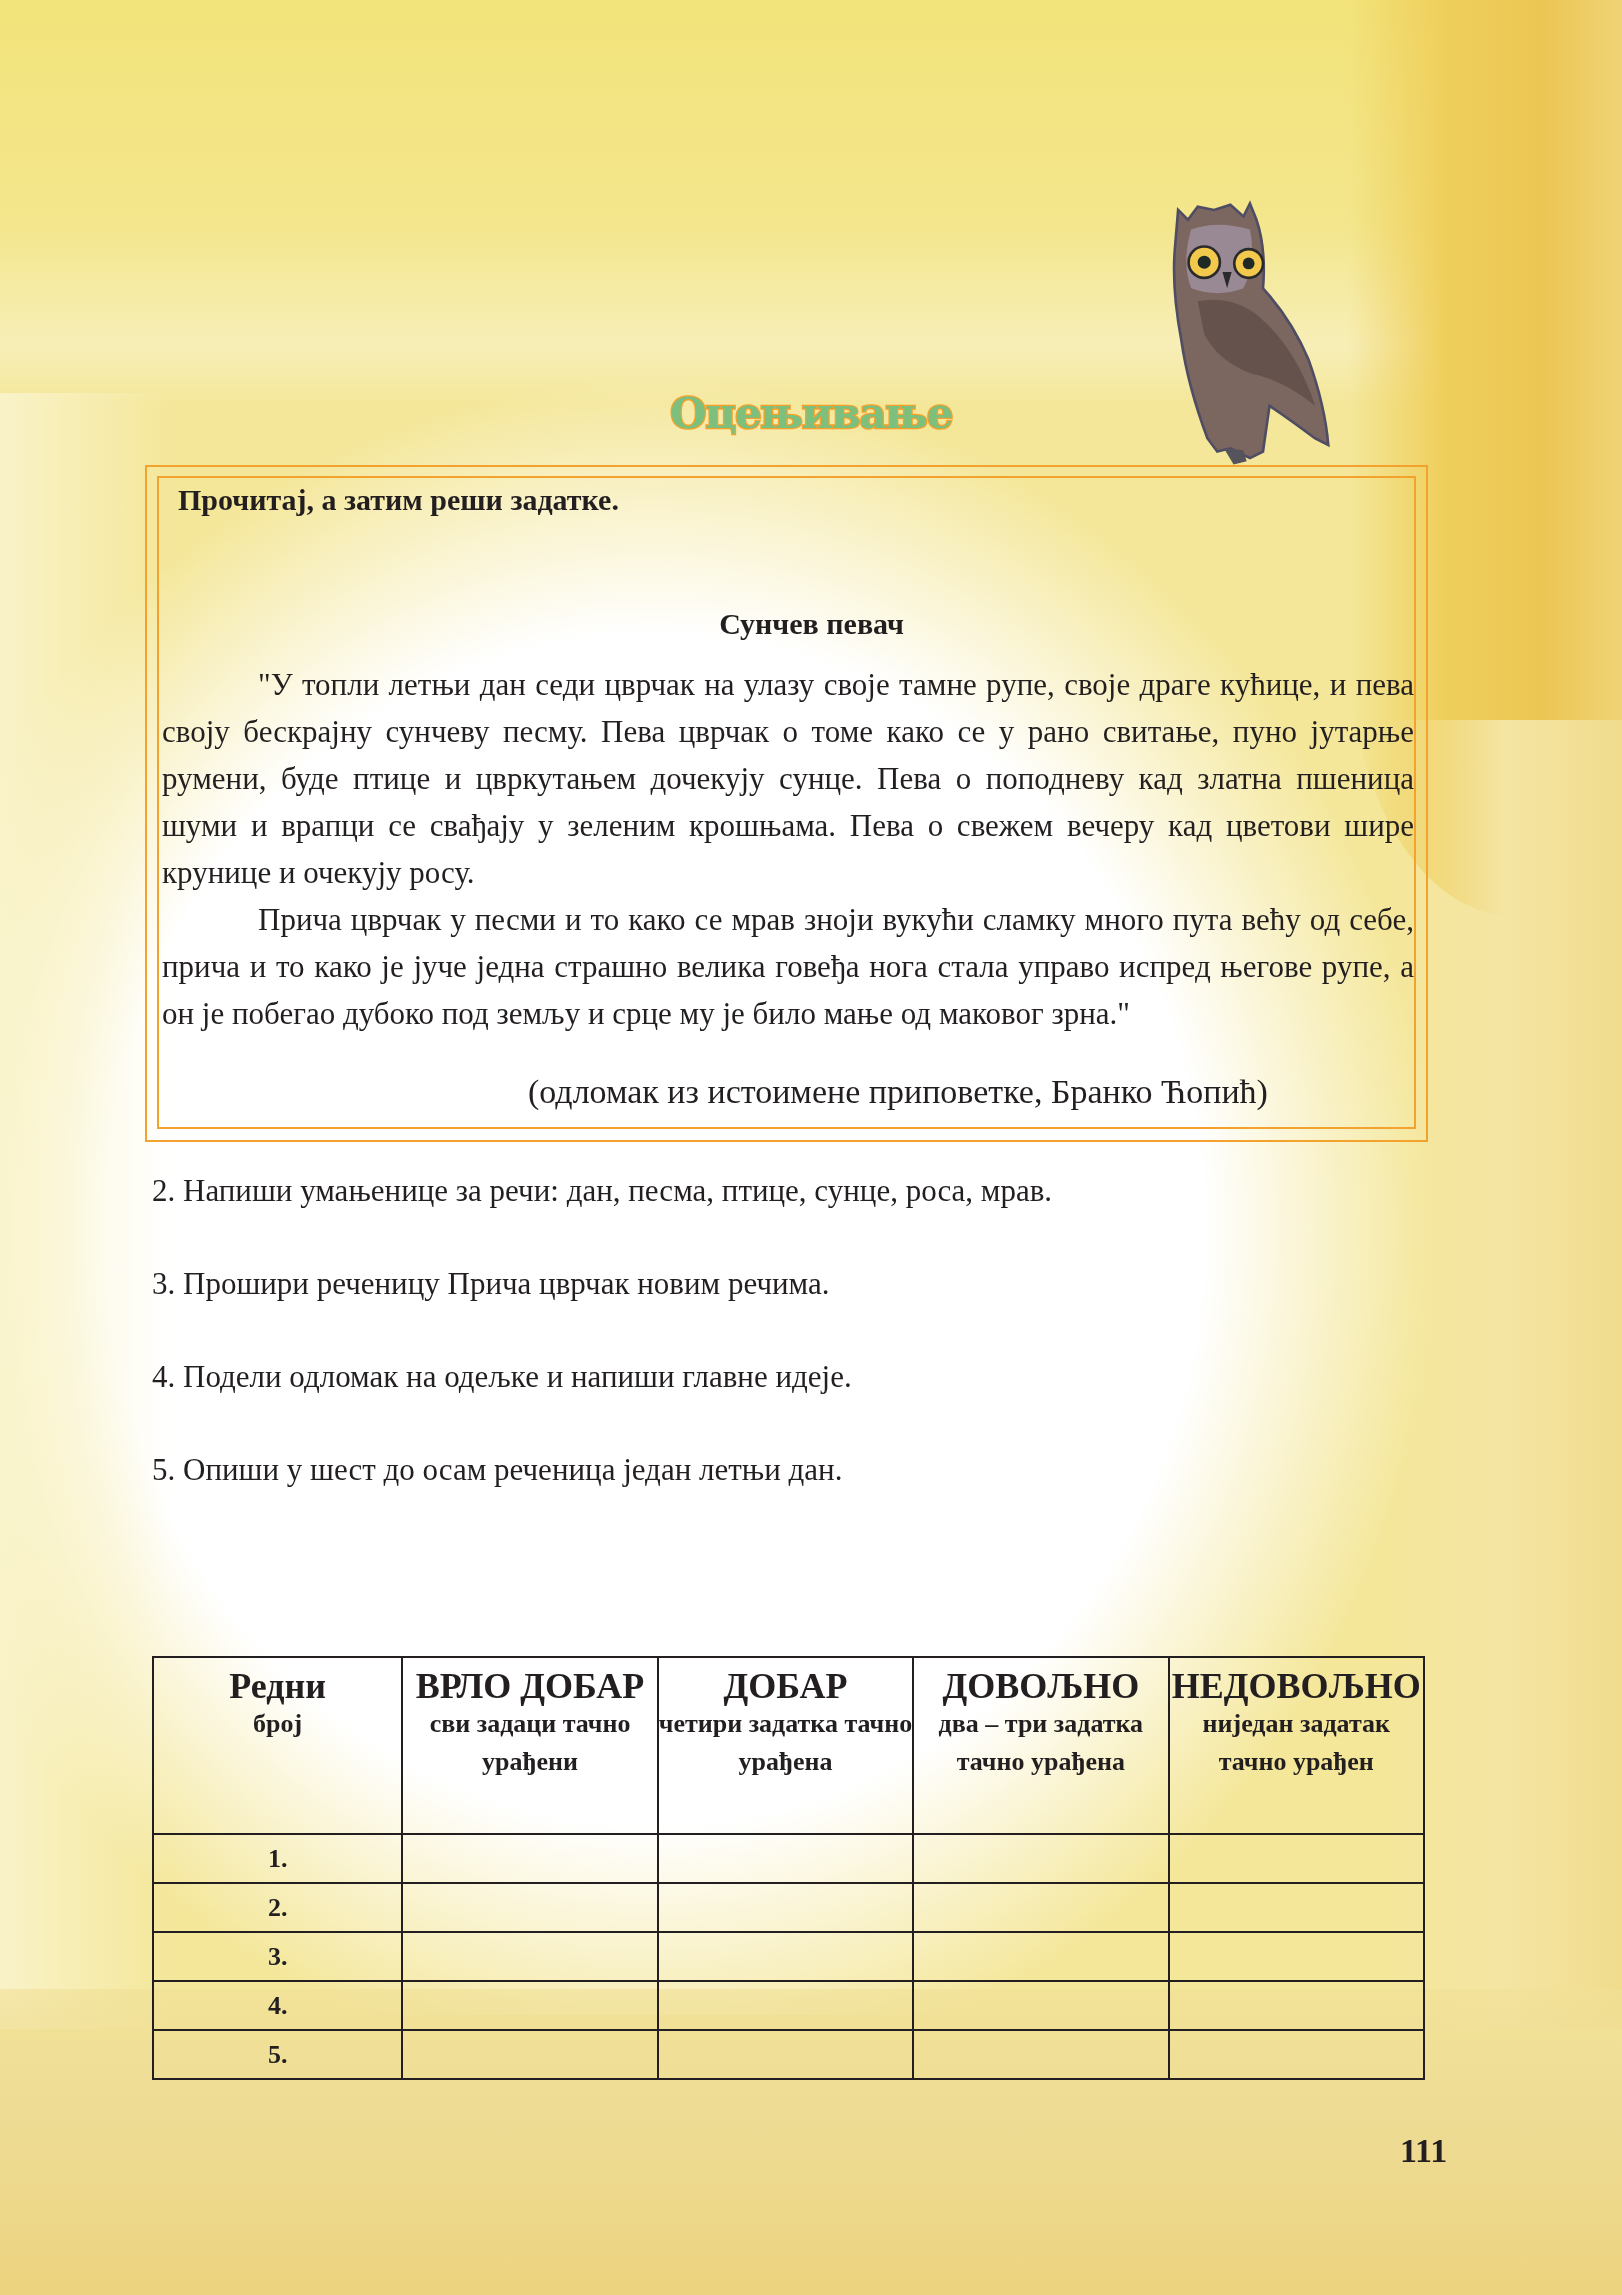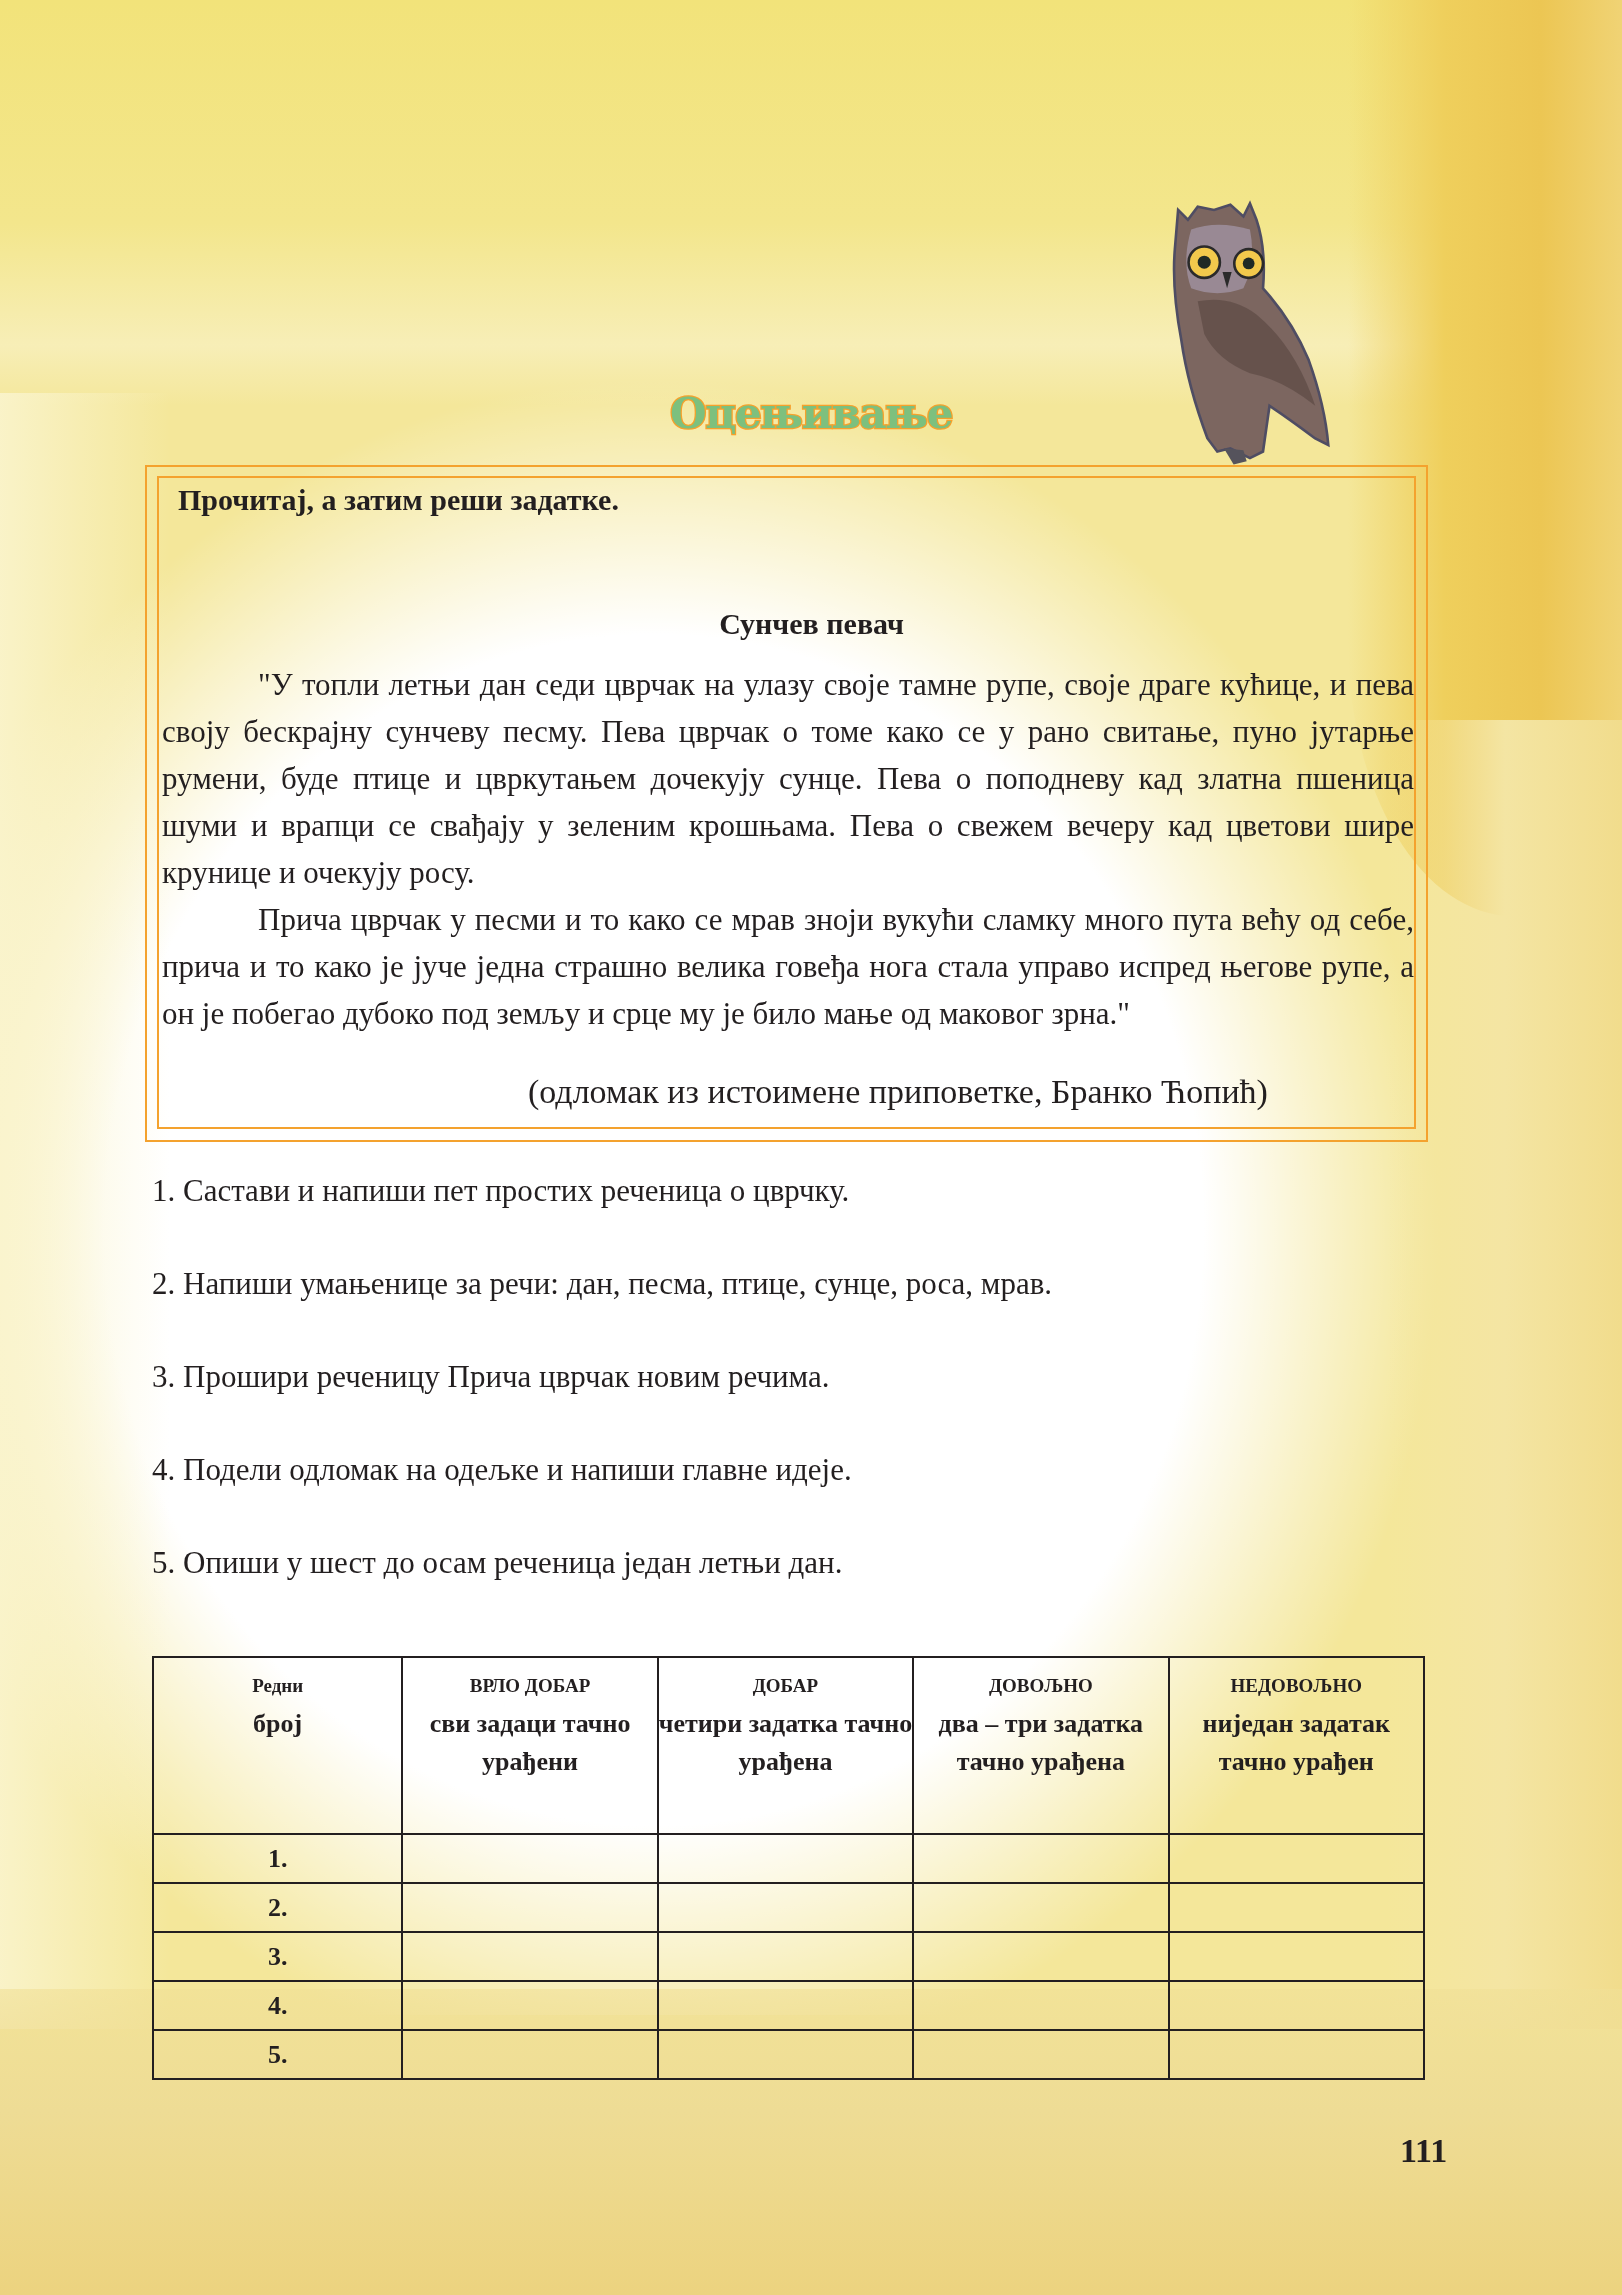--- a/index.html
+++ b/index.html
@@ -88,21 +88,21 @@
   .grid {
     position: absolute; left: 152px; top: 1656px; width: 1273px;
     border-collapse: collapse; table-layout: fixed;
   }
   .grid td, .grid th {
     border: 2.6px solid #231f20; background: rgba(255,255,255,0.0);
     text-align: center; vertical-align: top; padding: 0;
     font-weight: bold;
   }
   .grid th { height: 166px; padding-top: 9.2px; font-size: 26px; line-height: 38px; }
-  .grid th .head { display: block; font-size: 19px; }
+  .grid th .head { display: block; font-size: 36px; }
   .grid td { height: 47px; font-size: 26px; line-height: 47px; vertical-align: middle; }
   .grid .col-num { width: 247px; }
   .grid .col { width: 253px; }
 
   .page-number {
     position: absolute; left: 1400px; top: 2132px;
     font-size: 34px; font-weight: bold;
   }
 </style>
 </head>
@@ -139,21 +139,20 @@
   <div class="instruction">Прочитај, а затим реши задатке.</div>
   <div class="story-title">Сунчев певач</div>
 
   <div class="story">
     <p>"У топли летњи дан седи цврчак на улазу своје тамне рупе, своје драге кућице, и пева своју бескрајну сунчеву песму. Пева цврчак о томе како се у рано свитање, пуно јутарње румени, буде птице и цвркутањем дочекују сунце. Пева о поподневу кад златна пшеница шуми и врапци се свађају у зеленим крошњама. Пева о  свежем вечеру кад цветови шире крунице и очекују росу.</p>
     <p class="last">Прича цврчак у песми и то како се мрав зноји вукући сламку много пута већу од себе, прича и то како је јуче једна страшно велика говеђа нога стала управо испред његове рупе, а он је побегао дубоко под земљу и срце му је било мање од маковог зрна."</p>
   </div>
   <div class="source">(одломак из истоимене приповетке, Бранко Ћопић)</div>
 
   <div class="tasks">
-    <div class="task">1. Састави и напиши  пет простих реченица о цврчку.</div>
     <div class="task">2. Напиши  умањенице за речи: дан, песма, птице, сунце, роса, мрав.</div>
     <div class="task"><span>3. Прошири  реченицу </span><b>Прича цврчак</b><span> новим  речима.</span></div>
     <div class="task">4. Подели одломак на одељке и напиши главне идеје.</div>
     <div class="task">5. Опиши у шест до осам реченица један летњи дан.</div>
   </div>
 
   <table class="grid">
     <colgroup>
       <col class="col-num">
         <col class="col">

